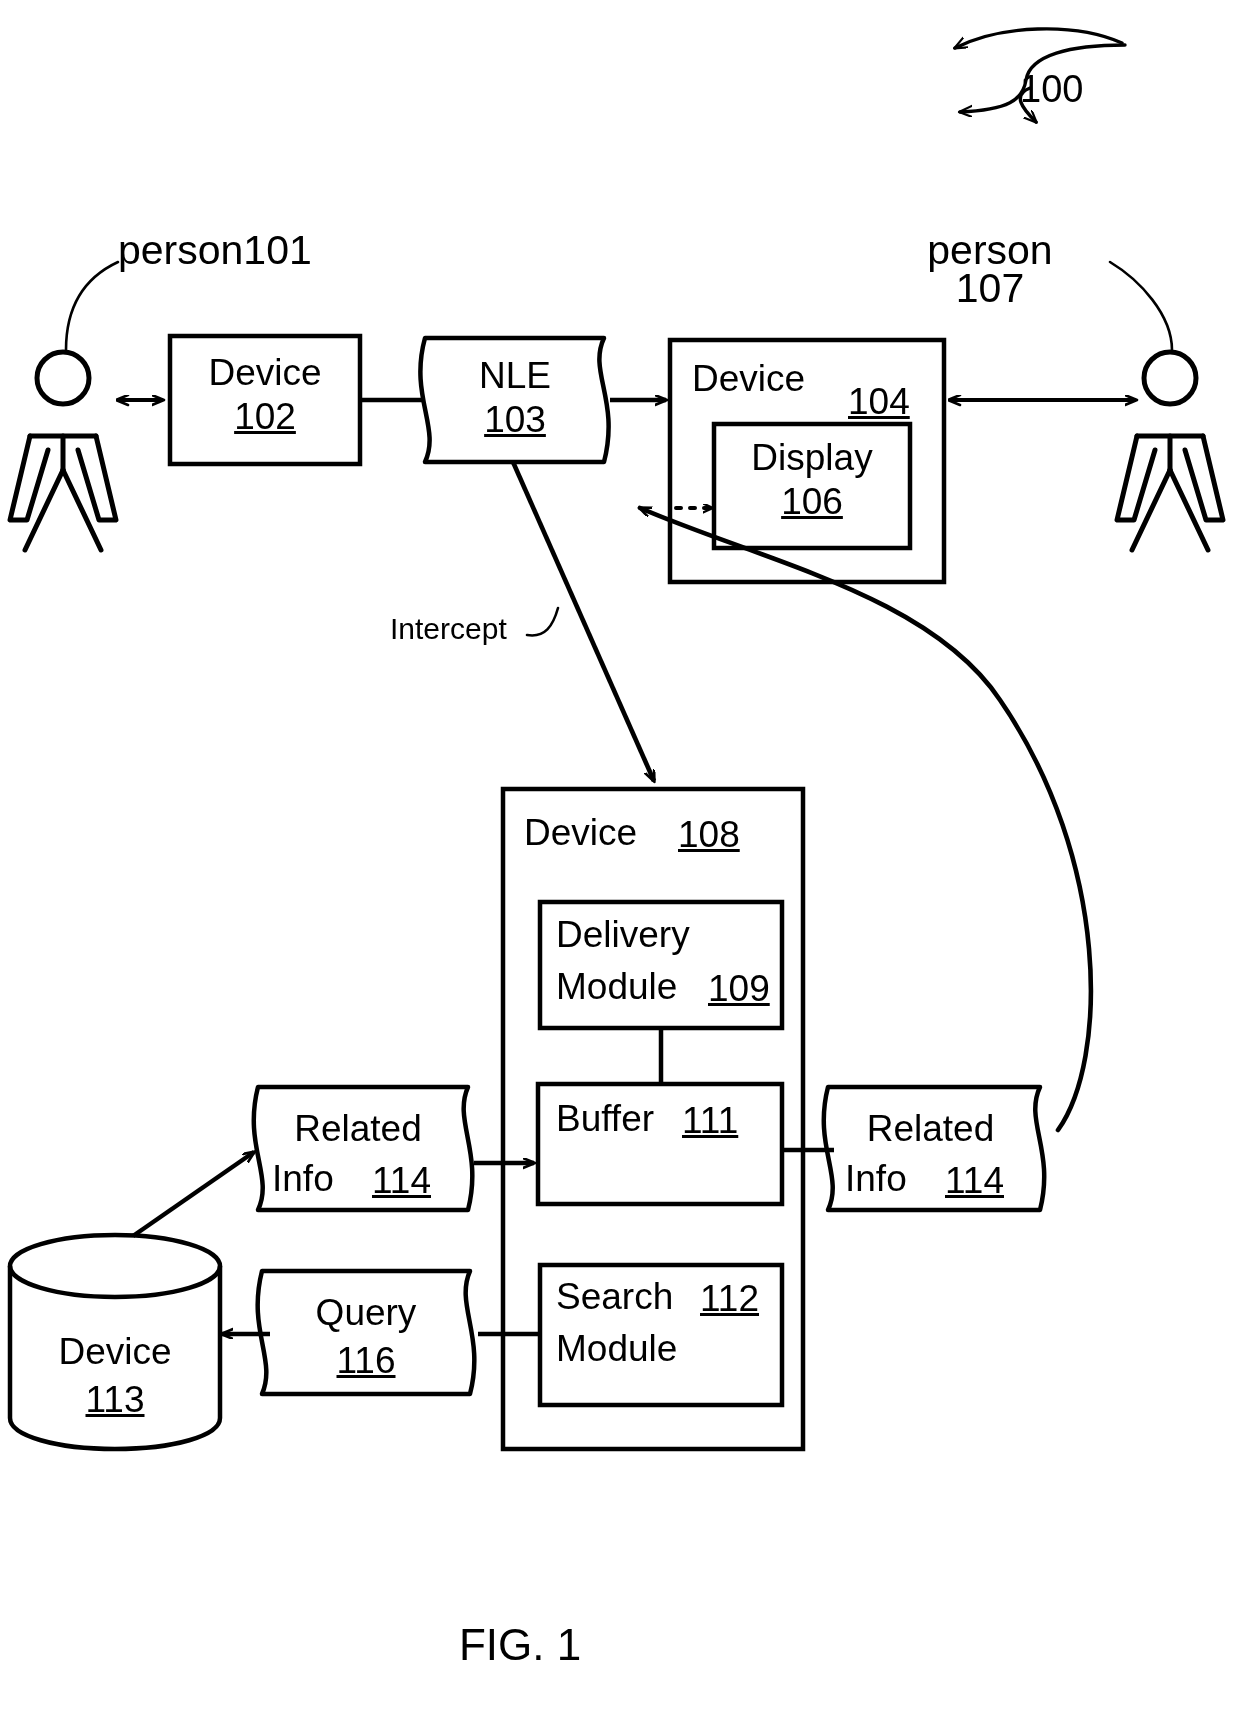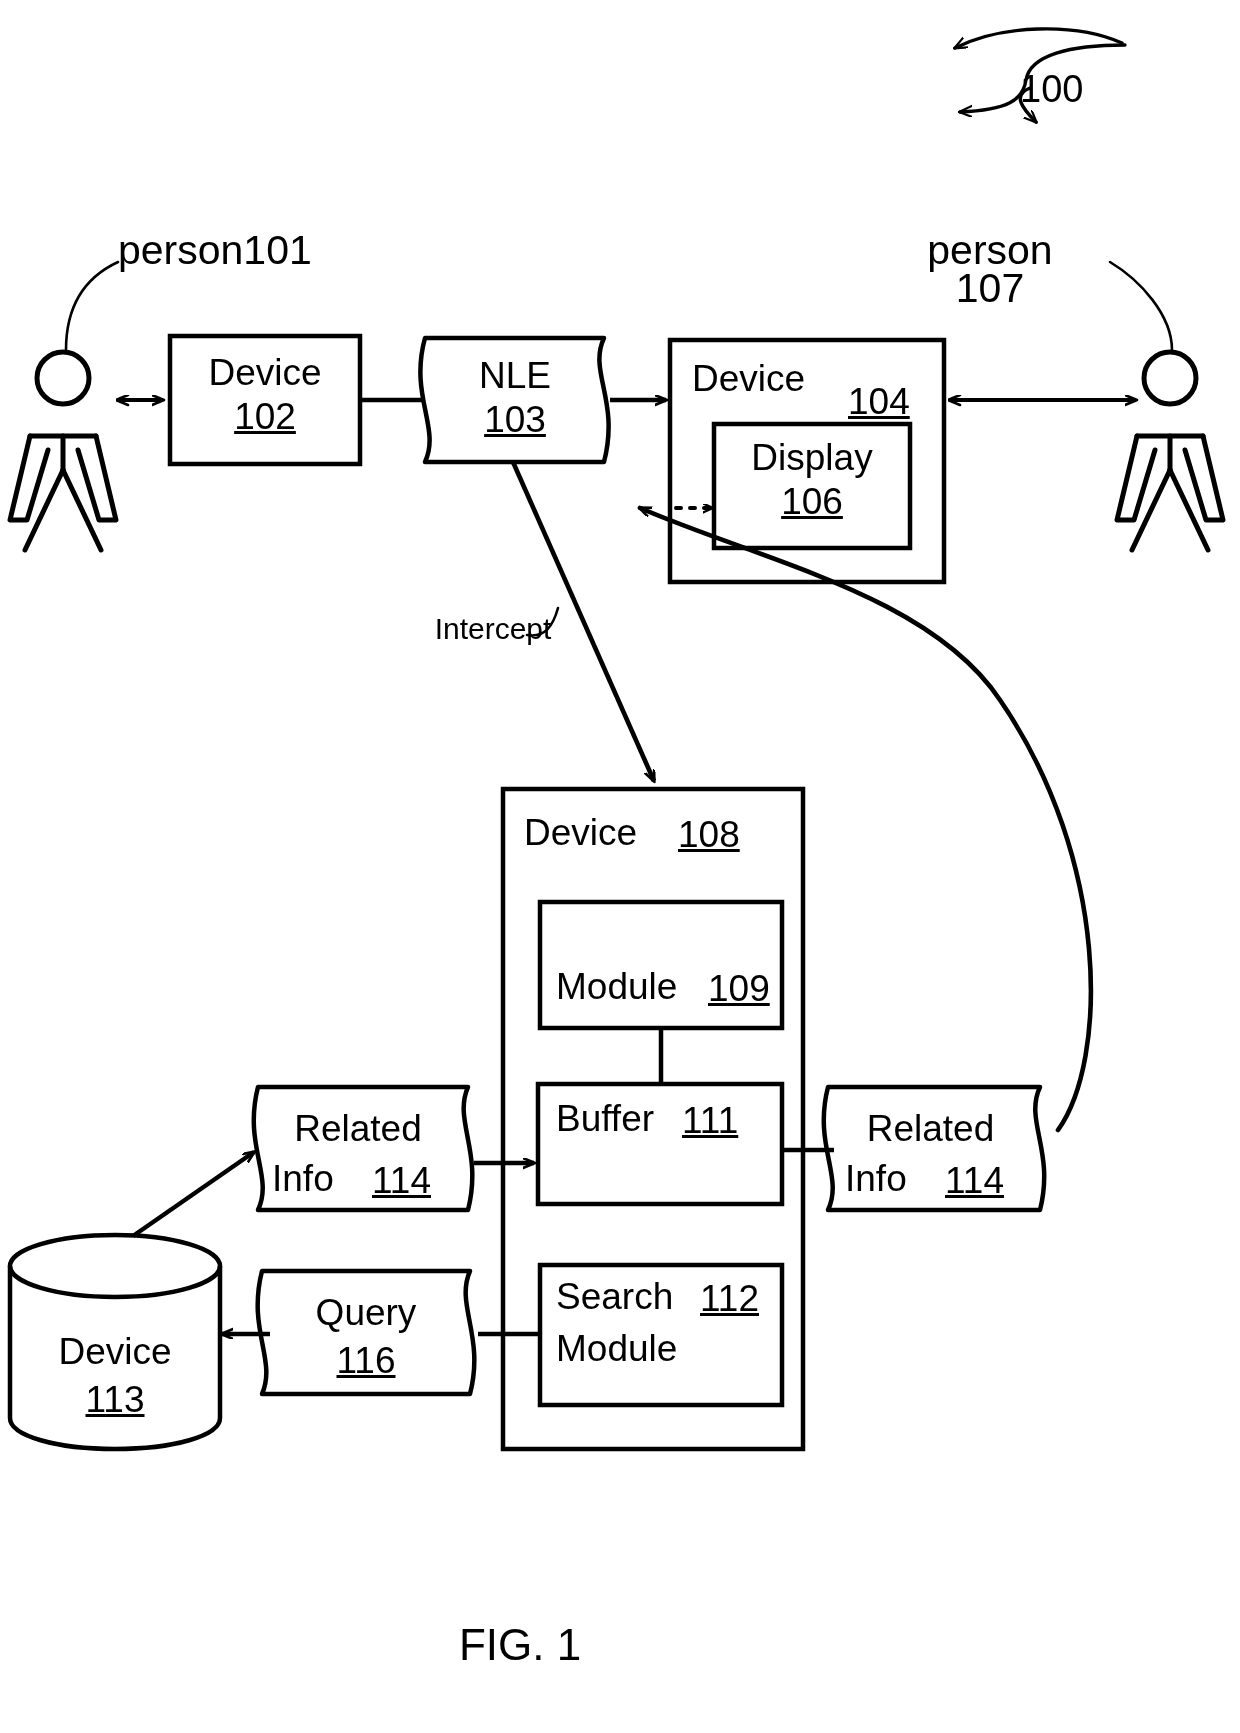--- a/index.html
+++ b/index.html
@@ -158,25 +158,26 @@
 
   <div class="lbl t-big" style="left:430px; top:355px; width:170px;">NLE</div>
   <div class="lbl t-big num" style="left:430px; top:399px; width:170px;">103</div>
 
   <div class="lbl t-big" style="left:692px; top:358px; width:140px; text-align:left;">Device</div>
   <div class="lbl t-big num" style="left:848px; top:360px; width:70px; text-align:left;margin-top:21px;">104</div>
 
   <div class="lbl t-big" style="left:714px; top:437px; width:196px;">Display</div>
   <div class="lbl t-big num" style="left:714px; top:481px; width:196px;">106</div>
 
-  <div class="lbl t-small" style="left:413px; top:612px; width:160px; text-align:center;">Intercept</div>
+  <div class="lbl t-small" style="left:390px; top:612px; width:160px; text-align:left;">Intercept</div>
 
   <div class="lbl t-big" style="left:524px; top:812px; width:140px; text-align:left;">Device</div>
   <div class="lbl t-big num" style="left:678px; top:814px; width:70px; text-align:left;">108</div>
 
+  <div class="lbl t-big" style="left:556px; top:914px; width:210px; text-align:left;">Delivery</div>
   <div class="lbl t-big" style="left:556px; top:966px; width:180px; text-align:left;">Module</div>
   <div class="lbl t-big num" style="left:708px; top:968px; width:70px; text-align:left;">109</div>
 
   <div class="lbl t-big" style="left:556px; top:1098px; width:150px; text-align:left;">Buffer</div>
   <div class="lbl t-big num" style="left:682px; top:1100px; width:70px; text-align:left;">111</div>
 
   <div class="lbl t-big" style="left:556px; top:1276px; width:150px; text-align:left;">Search</div>
   <div class="lbl t-big num" style="left:700px; top:1278px; width:70px; text-align:left;">112</div>
   <div class="lbl t-big" style="left:556px; top:1328px; width:200px; text-align:left;">Module</div>
 

